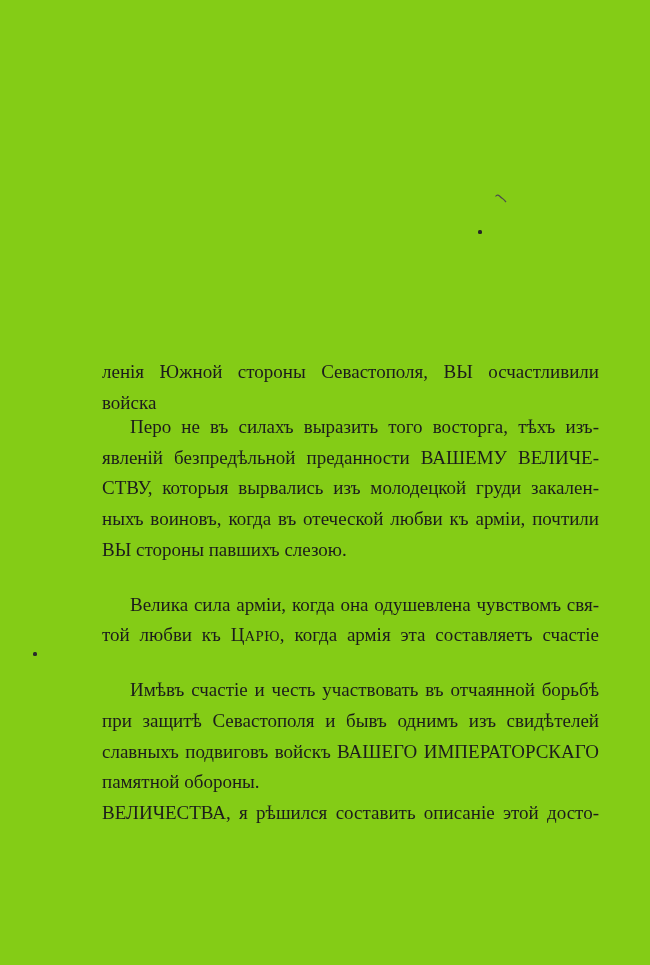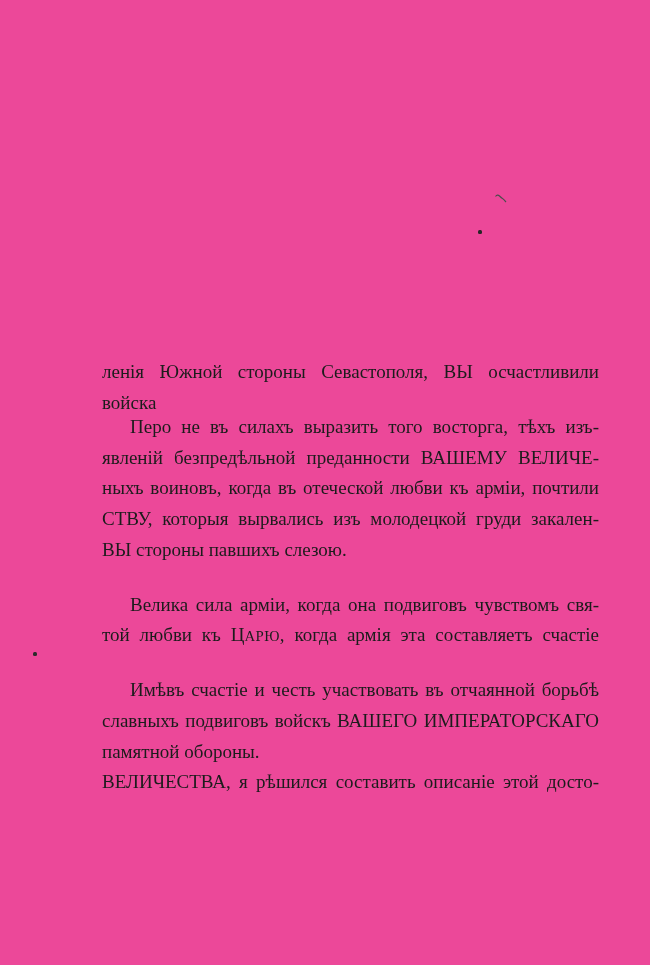--- a/index.html
+++ b/index.html
@@ -4,21 +4,21 @@
 <style>
   html, body {
     margin: 0;
     padding: 0;
     background: #ffffff;
   }
   .page {
     position: relative;
     width: 650px;
     height: 965px;
-    background: #ec4899;
+    background: #84cc16;
     overflow: hidden;
     font-family: "Liberation Serif", "DejaVu Serif", serif;
     text-decoration: underline;
   }
   .text-block {
     position: absolute;
     left: 102px;
     top: 357px;
     width: 497px;
     color: #1c1c1c;
@@ -72,24 +72,25 @@
     <path d="M0.5,2.5 Q2.5,0 4.5,2 T7.5,4.5 T11,8" fill="none" stroke="#4d4d4d" stroke-width="1.2"></path>
   </svg>
 
   <div class="speck dot-a"></div>
   <div class="speck dot-b"></div>
 
   <div class="text-block" id="text-block">
       <div class="line just"><span>ленія Южной стороны Севастополя, ВЫ осчастливили войска</span></div>
       <div class="line indent just"><span>Перо не въ силахъ выразить того восторга, тѣхъ изъ-</span></div>
       <div class="line just"><span>явленій безпредѣльной преданности ВАШЕМУ ВЕЛИЧЕ-</span></div>
+      <div class="line just"><span>СТВУ, которыя вырвались изъ молодецкой груди закален-</span></div>
       <div class="line just"><span>ныхъ воиновъ, когда въ отеческой любви къ арміи, почтили</span></div>
-      <div class="line just"><span>СТВУ, которыя вырвались изъ молодецкой груди закален-</span></div>
       <div class="line"><span>ВЫ стороны павшихъ слезою.</span></div>
-      <div class="line indent just"><span>Велика сила арміи, когда она подвиговъ чувствомъ свя-</span></div>
+      <div class="line indent just"><span>Велика сила арміи, когда она одушевлена чувствомъ свя-</span></div>
       <div class="line just"><span>той любви къ </span><span>Ц</span><span class="sc">арю</span><span>, когда армія эта составляетъ счастіе</span></div>
       <div class="line indent just"><span>Имѣвъ счастіе и честь участвовать въ отчаянной борьбѣ</span></div>
+      <div class="line just"><span>при защитѣ Севастополя и бывъ однимъ изъ свидѣтелей</span></div>
       <div class="line just"><span>славныхъ подвиговъ войскъ ВАШЕГО ИМПЕРАТОРСКАГО</span></div>
       <div class="line"><span>памятной обороны.</span></div>
       <div class="line just"><span>ВЕЛИЧЕСТВА, я рѣшился составить описаніе этой досто-</span></div>
     </div>
 
 </div>
 
 </body></html>

